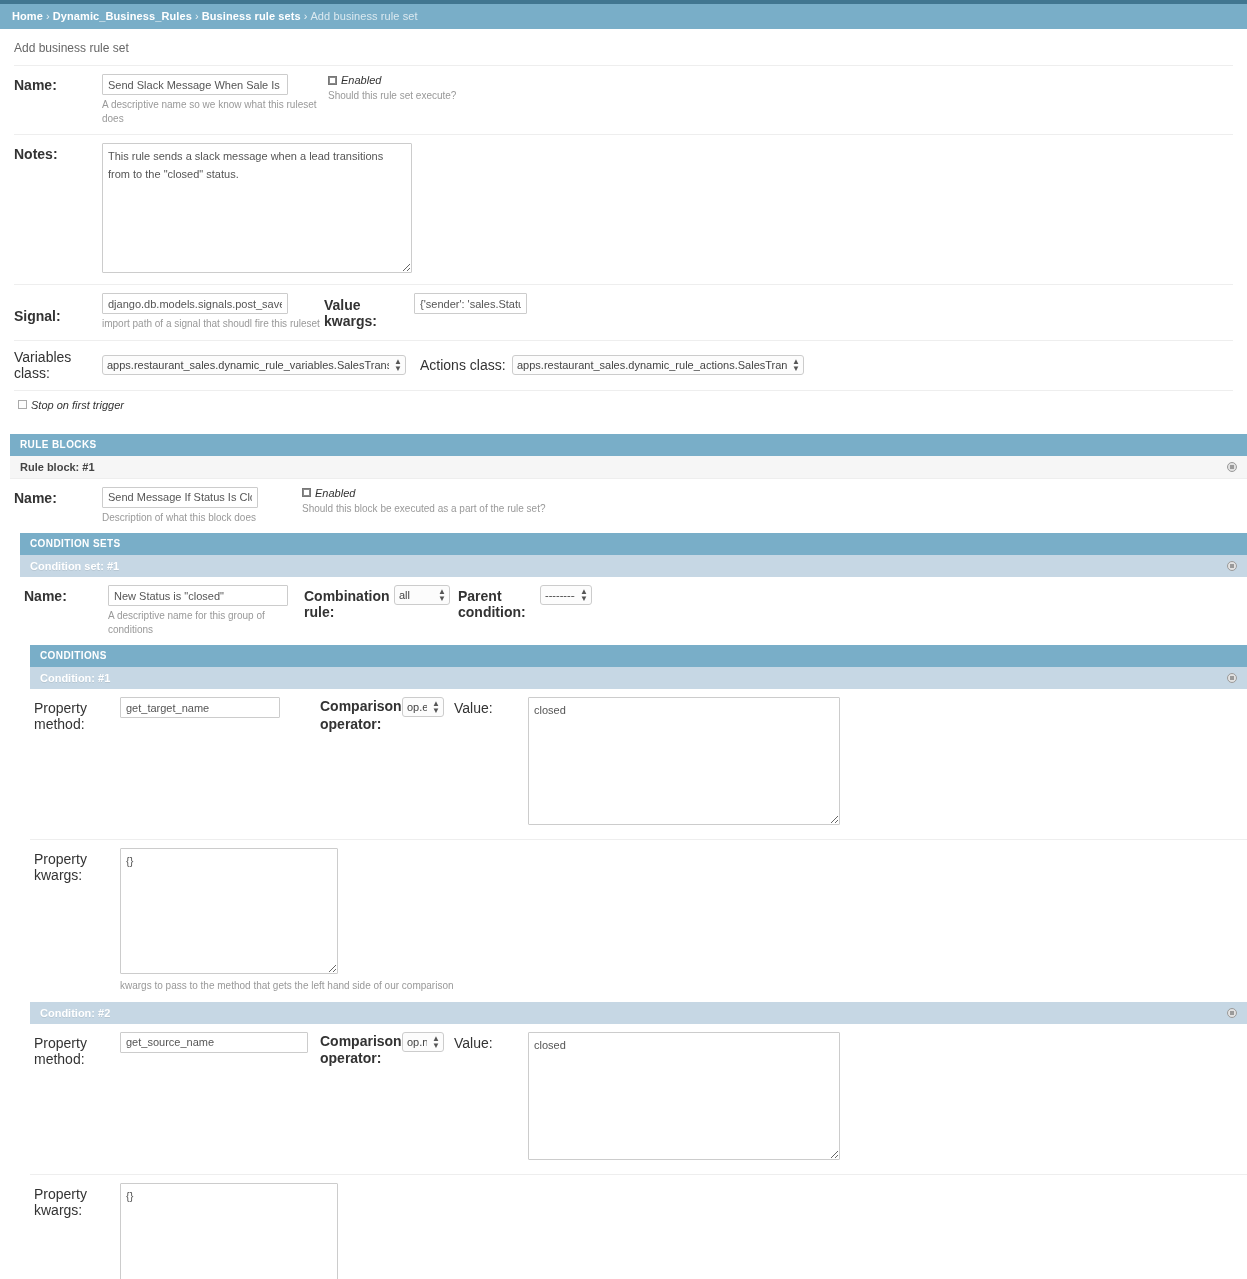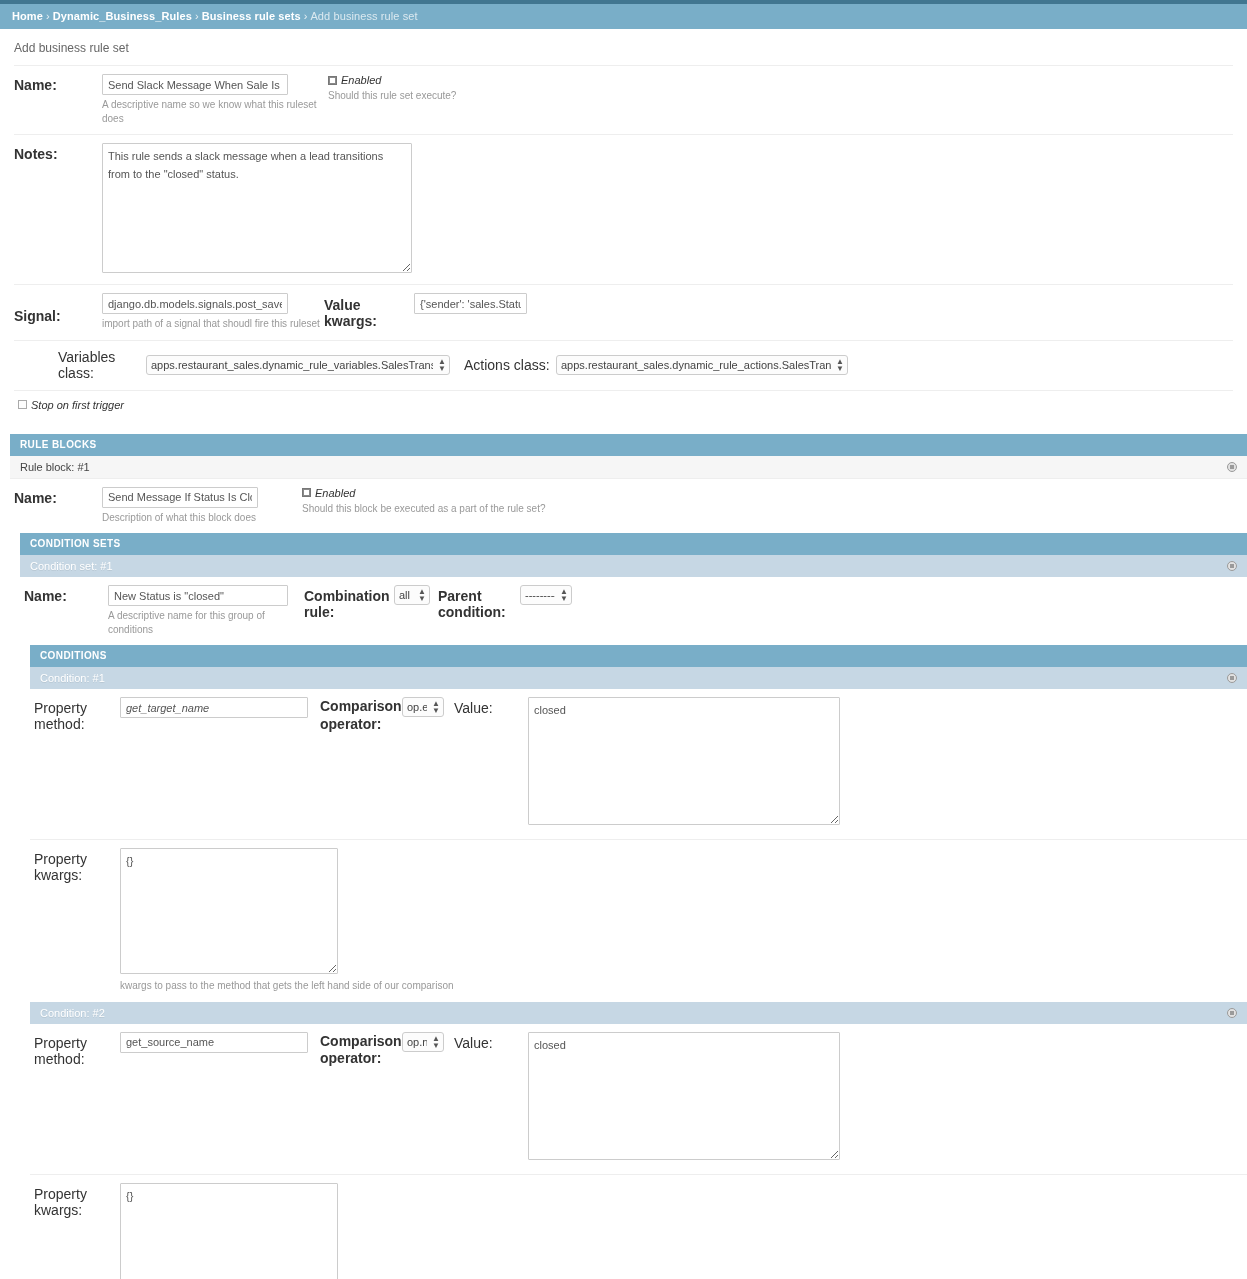--- a/index.html
+++ b/index.html
@@ -126,21 +126,21 @@
     font-weight: bold;
     letter-spacing: .4px;
     padding: 5px 10px 6px 10px;
     text-transform: uppercase;
   }
   .subhead {
     background: #f6f6f6;
     border-bottom: 1px solid #eee;
     color: #444;
     font-size: 11px;
-    font-weight: normal;
+    font-weight: bold;
     padding: 5px 10px 5px 10px;
     position: relative;
   }
   .subhead.blue {
     background: #c6d7e4;
     color: #fff;
     text-shadow: 0 1px 0 rgba(0,0,0,.08);
     border-bottom: none;
   }
   .delcircle {
@@ -215,21 +215,21 @@
           <div class="help">import path of a signal that shoudl fire this ruleset</div>
         </div>
         <div class="flabel" style="width:90px;padding-top:4px;">Value kwargs:</div>
         <div>
           <input type="text" style="width: 113px;" value="{'sender': 'sales.StatusTrai">
         </div>
       </div>
     </div>
 
     <div class="frow">
-      <div class="frow-inner" style="align-items:center;margin-left:44px;">
+      <div class="frow-inner" style="align-items:center;">
         <div class="flabel normal" style="width:88px;padding-top:0;">Variables class:</div>
         <div class="selwrap">
           <select style="width:304px;">
             <option>apps.restaurant_sales.dynamic_rule_variables.SalesTransitionVariables</option>
           </select>
           <span class="arrows">▲<br>▼</span>
         </div>
         <div class="flabel normal" style="width:92px;padding-top:0;margin-left:14px;">Actions class:</div>
         <div class="selwrap">
           <select style="width:292px;">
@@ -283,21 +283,21 @@
 
       <div class="frow noline" style="padding:8px 0 9px 4px;">
         <div class="frow-inner">
           <div class="flabel" style="width:84px;">Name:</div>
           <div style="width:196px;">
             <input type="text" style="width: 180px;" value="New Status is &quot;closed&quot;">
             <div class="help">A descriptive name for this group of conditions</div>
           </div>
           <div class="flabel" style="width:90px;padding-top:3px;">Combination rule:</div>
           <div class="selwrap">
-            <select style="width:36px;">
+            <select style="width:56px;">
               <option>all</option>
             </select>
             <span class="arrows">▲<br>▼</span>
           </div>
           <div class="flabel" style="width:82px;padding-top:3px;margin-left:8px;">Parent condition:</div>
           <div class="selwrap">
             <select style="width:52px;">
               <option>---------</option>
             </select>
             <span class="arrows">▲<br>▼</span>
@@ -310,21 +310,21 @@
 
         <div class="subhead blue">
           <span>Condition: #1</span>
           <span class="delcircle"></span>
         </div>
 
         <div class="frow noline" style="padding:8px 0 0 4px;">
           <div class="frow-inner">
             <div class="flabel normal" style="width:86px;">Property method:</div>
             <div style="width:200px;">
-              <input type="text" style="width: 188px; font-style: italic;" value="get_target_name">
+              <input type="text" style="width: 160px;" value="get_target_name">
             </div>
             <div class="flabel" style="width:82px;line-height:1.25;padding-top:1px;">Comparison operator:</div>
             <div class="selwrap">
               <select style="width:42px;">
                 <option>op.eq</option>
               </select>
               <span class="arrows">▲<br>▼</span>
             </div>
             <div class="flabel normal" style="width:40px;padding-top:3px;margin-left:10px;">Value:</div>
             <div style="margin-left:34px;">

